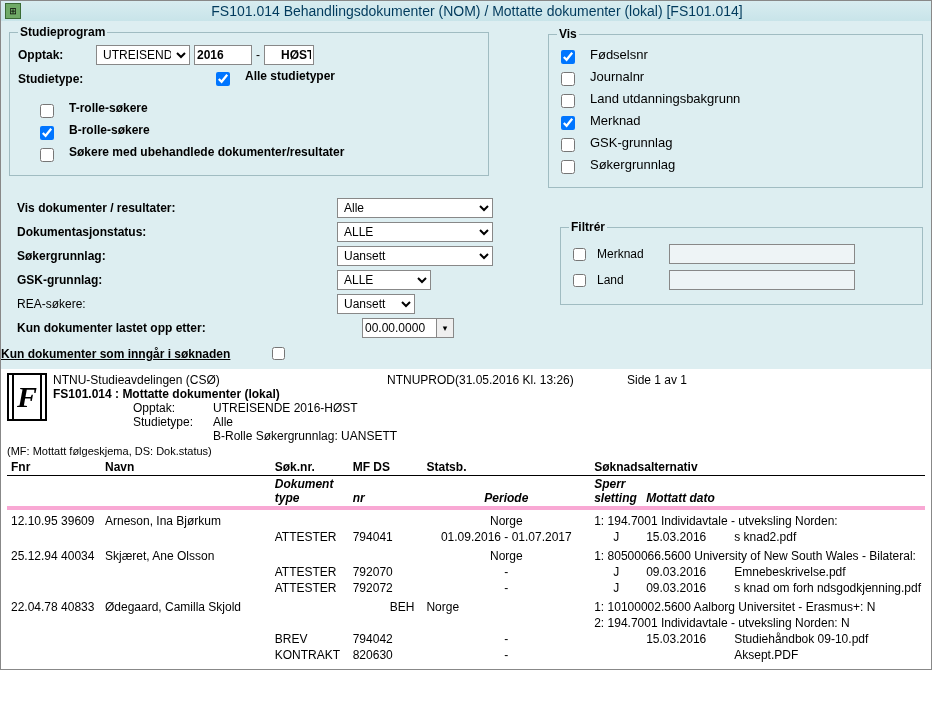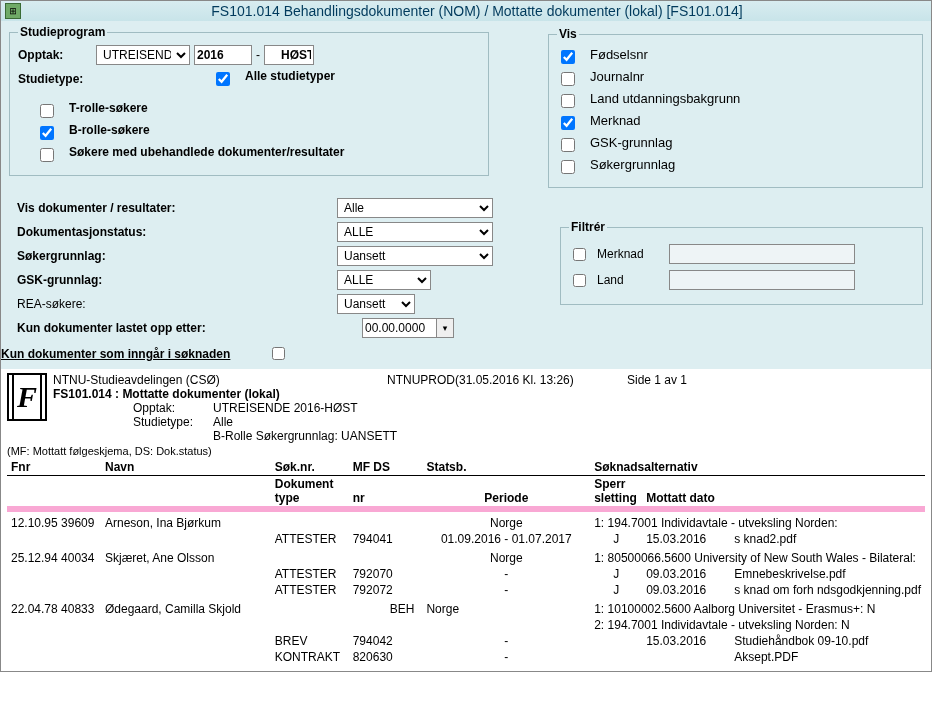--- a/index.html
+++ b/index.html
@@ -85,21 +85,21 @@
   .rhead-line2 { font-weight: bold; }
   .rhead-sub { margin-left: 80px; }
   .rhead-sub .sub-row { display: flex; }
   .rhead-sub .sub-row .slbl { width: 80px; }
   .mf-note { font-size: 11px; margin: 2px 0 2px 0; }
 
   .tbl { width: 100%; border-collapse: collapse; }
   .tbl th { text-align: left; font-weight: bold; padding: 1px 4px; vertical-align: bottom; }
   .tbl td { text-align: left; padding: 1px 4px; vertical-align: top; white-space: nowrap; }
   .hdr-main th { border-bottom: 1px solid #000; }
-  .hdr-doc th { border-bottom: 6px solid #f9a8d4; }
+  .hdr-doc th { border-bottom: 4px solid #f9a8d4; font-style: italic; }
   .person-row td { padding-top: 4px; }
   .note-row td { padding: 3px 4px 3px 4px; }
 </style>
 </head>
 <body>
 
 <div class="window">
 
   <div class="titlebar">
     <span class="icon">⊞</span>

